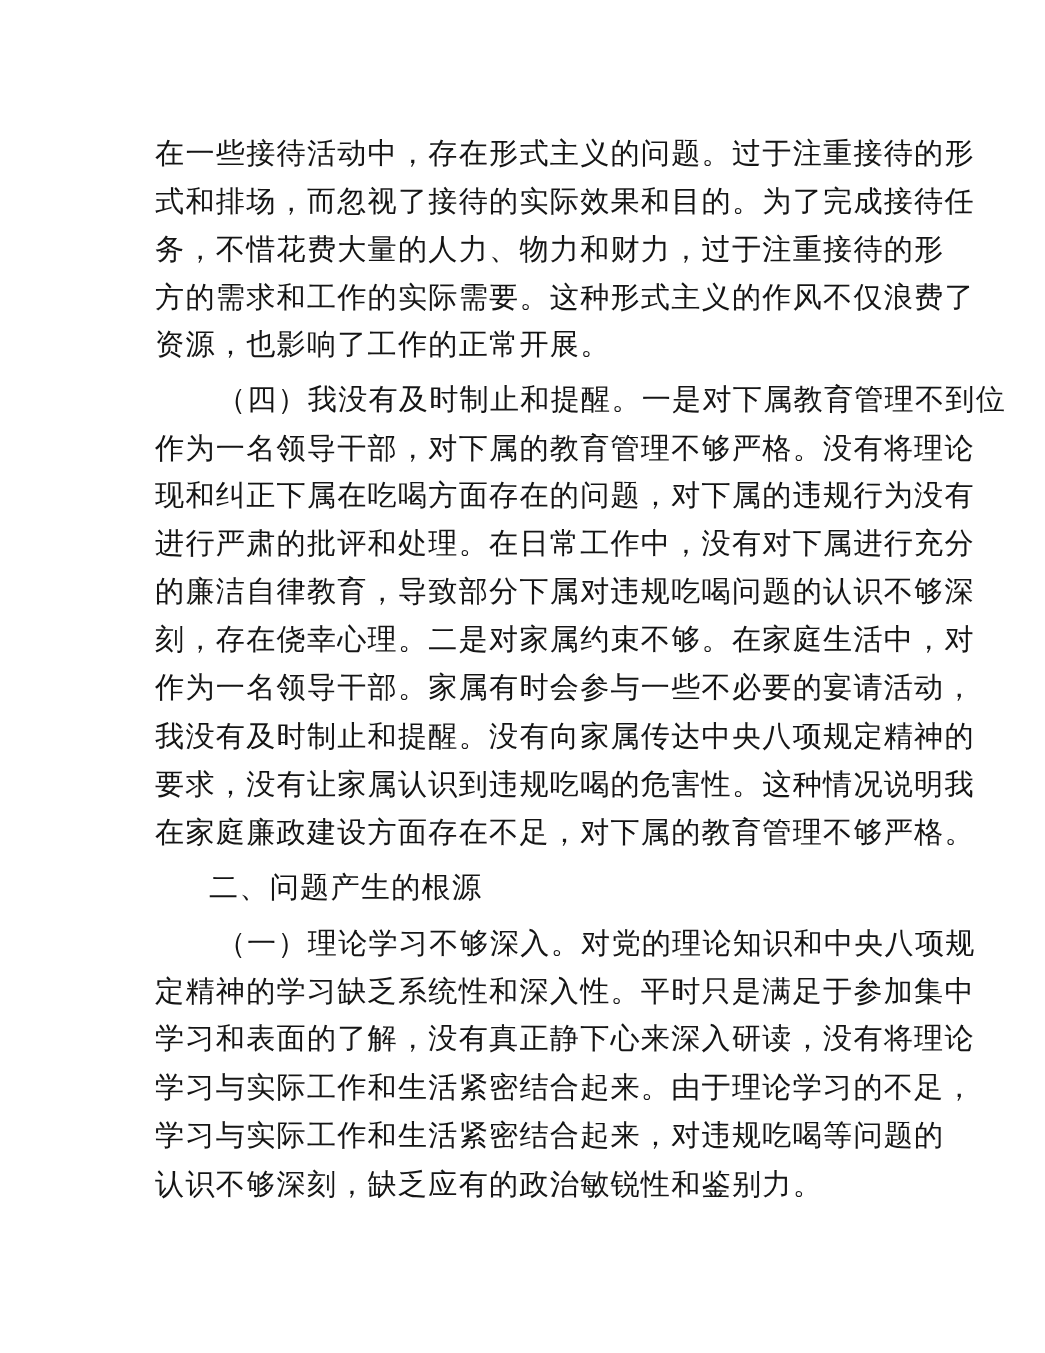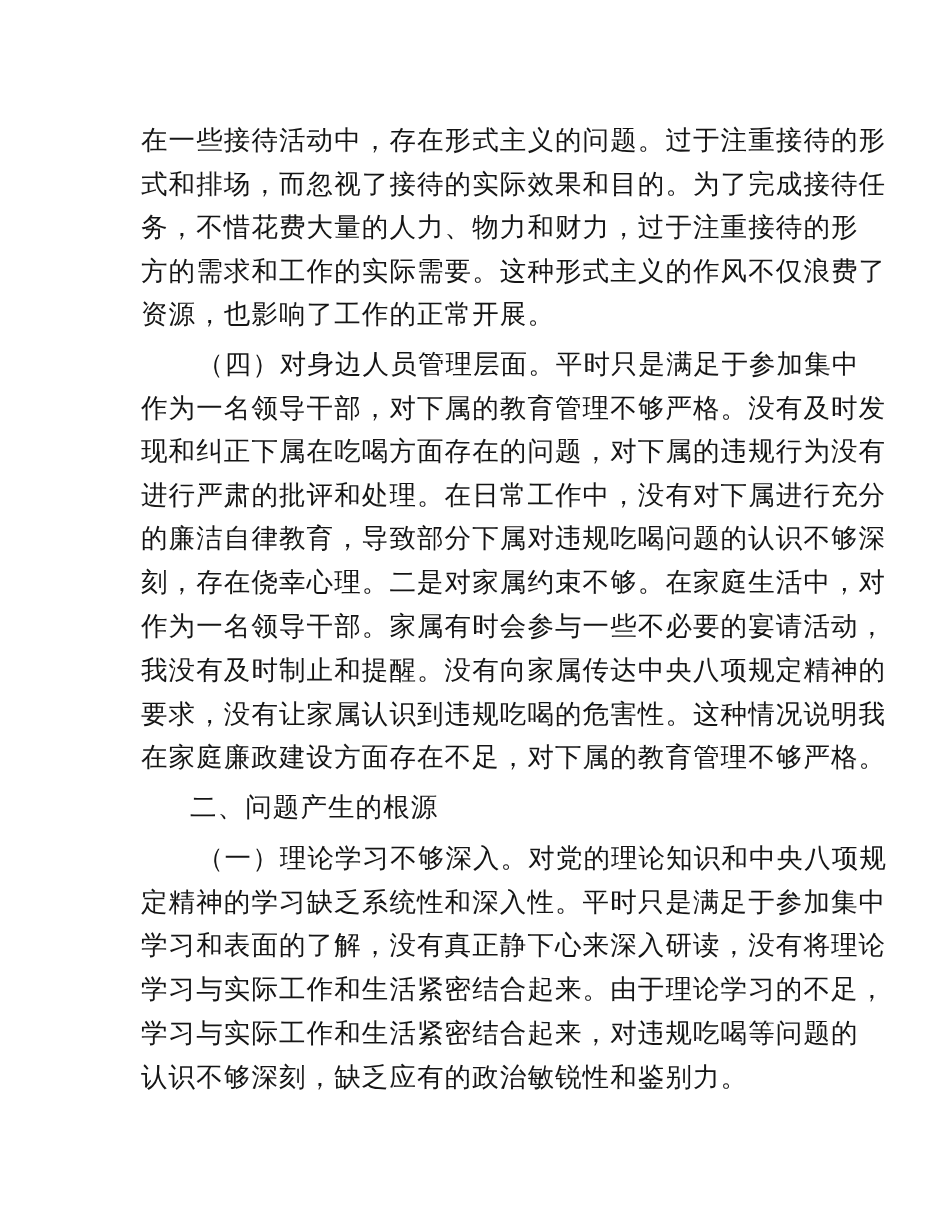--- a/index.html
+++ b/index.html
@@ -41,22 +41,22 @@
 
   <div>
     <div class="line" style="top:122px">在一些接待活动中，存在形式主义的问题。过于注重接待的形</div>
     <div class="line" style="top:166px">式和排场，而忽视了接待的实际效果和目的。为了完成接待任</div>
     <div class="line" style="top:209px">务，不惜花费大量的人力、物力和财力，过于注重接待的形</div>
     <div class="line" style="top:253px">方的需求和工作的实际需要。这种形式主义的作风不仅浪费了</div>
     <div class="line" style="top:296px">资源，也影响了工作的正常开展。</div>
   </div>
 
   <div>
-    <div class="line indent" style="top:346px">（四）对身边人员管理层面。平时只是满足于参加集中</div>
-    <div class="line" style="top:390px">作为一名领导干部，对下属的教育管理不够严格。没有及时发</div>
+    <div class="line indent" style="top:346px">（四）我没有及时制止和提醒。一是对下属教育管理不到位</div>
+    <div class="line" style="top:390px">作为一名领导干部，对下属的教育管理不够严格。没有将理论</div>
     <div class="line" style="top:433px">现和纠正下属在吃喝方面存在的问题，对下属的违规行为没有</div>
     <div class="line" style="top:477px">进行严肃的批评和处理。在日常工作中，没有对下属进行充分</div>
     <div class="line" style="top:520px">的廉洁自律教育，导致部分下属对违规吃喝问题的认识不够深</div>
     <div class="line" style="top:564px">刻，存在侥幸心理。二是对家属约束不够。在家庭生活中，对</div>
     <div class="line" style="top:608px">作为一名领导干部。家属有时会参与一些不必要的宴请活动，</div>
     <div class="line" style="top:652px">我没有及时制止和提醒。没有向家属传达中央八项规定精神的</div>
     <div class="line" style="top:696px">要求，没有让家属认识到违规吃喝的危害性。这种情况说明我</div>
     <div class="line" style="top:739px">在家庭廉政建设方面存在不足，对下属的教育管理不够严格。</div>
   </div>
 

